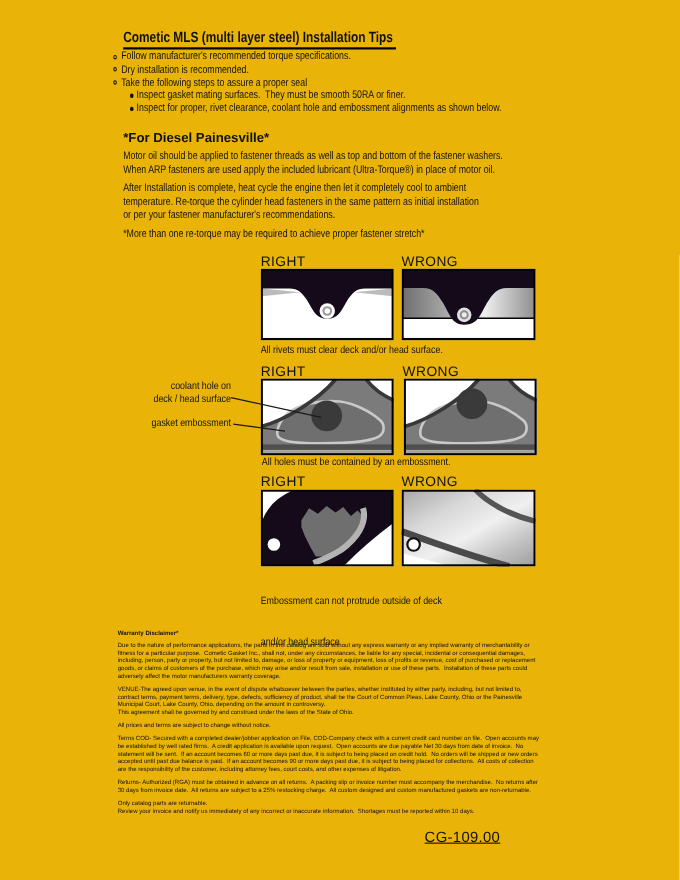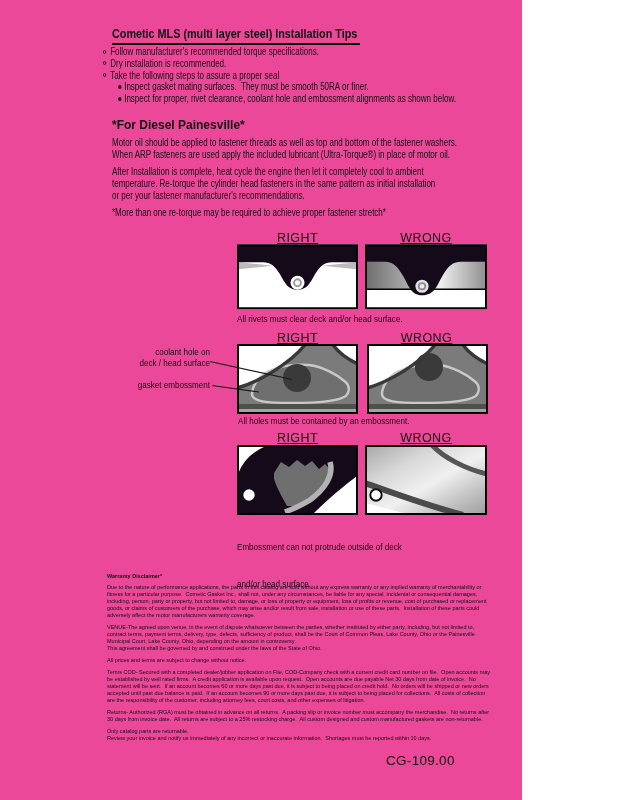--- a/index.html
+++ b/index.html
@@ -1,38 +1,38 @@
 <!DOCTYPE html>
 <html><head>
 <meta charset="utf-8">
 <style>
   * { margin:0; padding:0; box-sizing:border-box; }
   html,body { width:618px; height:800px; background:#ffffff; }
   body { font-family:"Liberation Sans", sans-serif; color:#111; position:relative; }
-  .page { position:absolute; left:0; top:0; width:522px; height:800px; background:#ec4899; overflow:hidden; }
+  .page { position:absolute; left:0; top:0; width:618px; height:800px; background:#eab308; overflow:hidden; }
   .abs { position:absolute; }
   .nw { white-space:pre; }
   
   .cx { transform:scaleX(0.8); transform-origin:left top; white-space:pre; font-size:10px; line-height:11.8px; }
   .title { left:112px; top:26px; font-size:13.5px; font-weight:bold; transform:scaleX(0.8); transform-origin:left top;
            white-space:pre; border-bottom:2px solid #000; padding:0 3px 2px 0; display:inline-block; }
   .bullets { left:103px; top:46px; font-size:10px; line-height:11.8px; transform:scaleX(0.8); transform-origin:left top; }
   .brow { display:flex; white-space:pre; }
   .brow.sub { margin-left:19px; }
   .o { width:4px; height:4px; border:1px solid #111; border-radius:50%; margin:3.5px 5px 0 0; flex:none; }
   .d { width:3.5px; height:3.5px; background:#111; border-radius:50%; margin:4px 4px 0 0; flex:none; }
   .h2 { left:112px; top:118px; font-size:12px; font-weight:bold; white-space:pre; }
-  .flabel { font-size:12.5px; letter-spacing:0.4px; text-align:center; white-space:pre;text-decoration:underline; }
+  .flabel { font-size:12.5px; letter-spacing:0.4px; text-align:left; white-space:pre; }
   .cap { font-size:9.5px; transform:scaleX(0.85); transform-origin:left top; white-space:pre; line-height:12.2px; }
   .side { font-size:9.5px; transform:scaleX(0.85); transform-origin:right top; white-space:pre; text-align:right; width:110px; }
   .disc { left:107px; top:573px; font-size:5.5px; line-height:7px; width:420px; }
   .disc .hd { font-weight:bold; margin-bottom:4px; }
   .dp { margin-bottom:5px; }
   .dp div { white-space:pre; }
-  .foot { left:386px; top:753px; font-size:13.5px; letter-spacing:0.3px; white-space:pre; }
+  .foot { left:386px; top:753px; font-size:13.5px; letter-spacing:0.3px; white-space:pre;text-decoration:underline; }
   svg { display:block; }
 </style>
 </head>
 <body>
 
 <div class="page">
 
   <div class="abs title">Cometic MLS (multi layer steel) Installation Tips</div>
 
   <div class="abs bullets">

